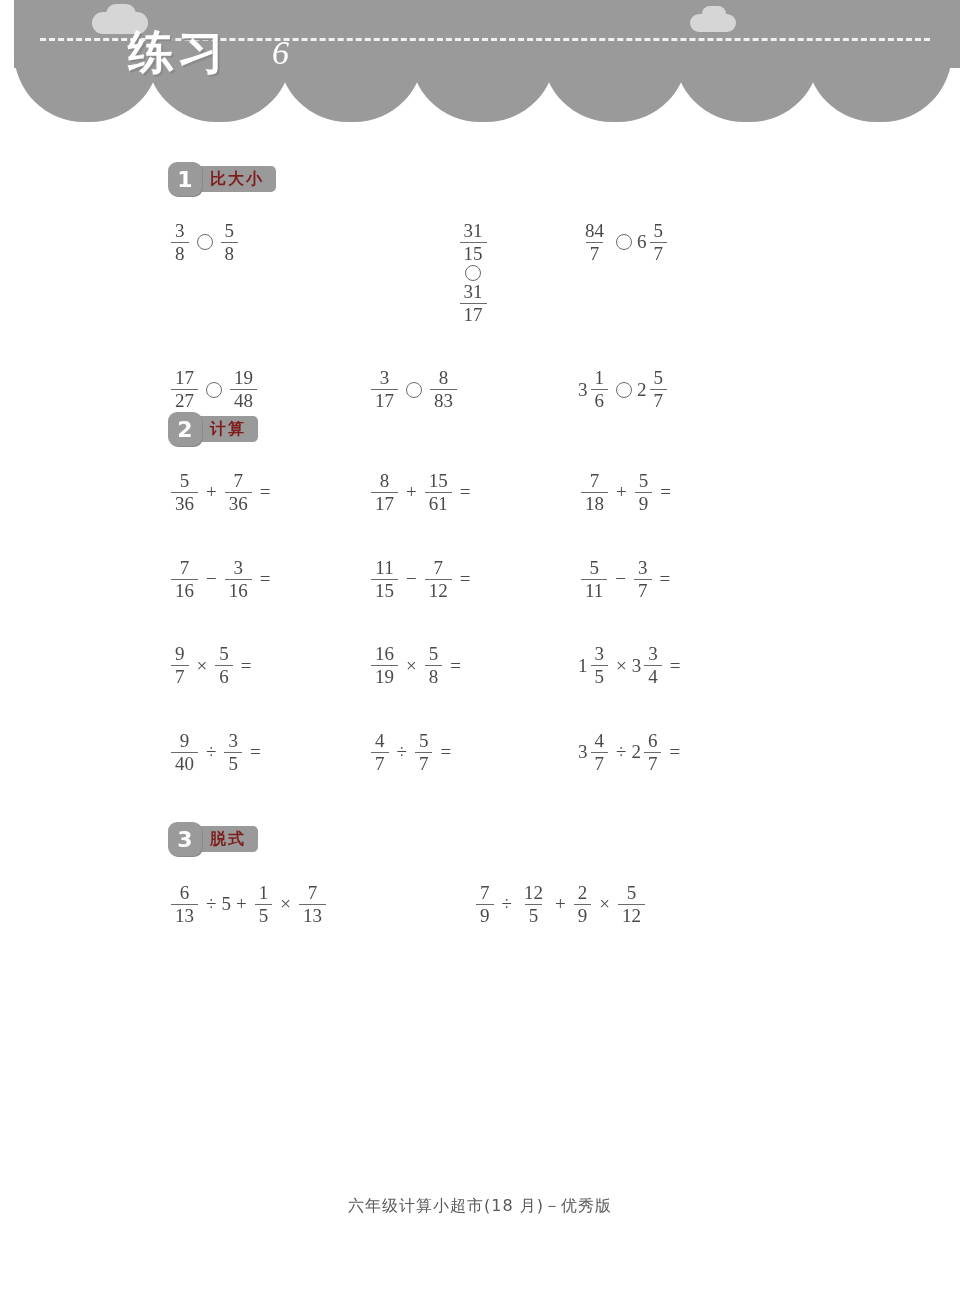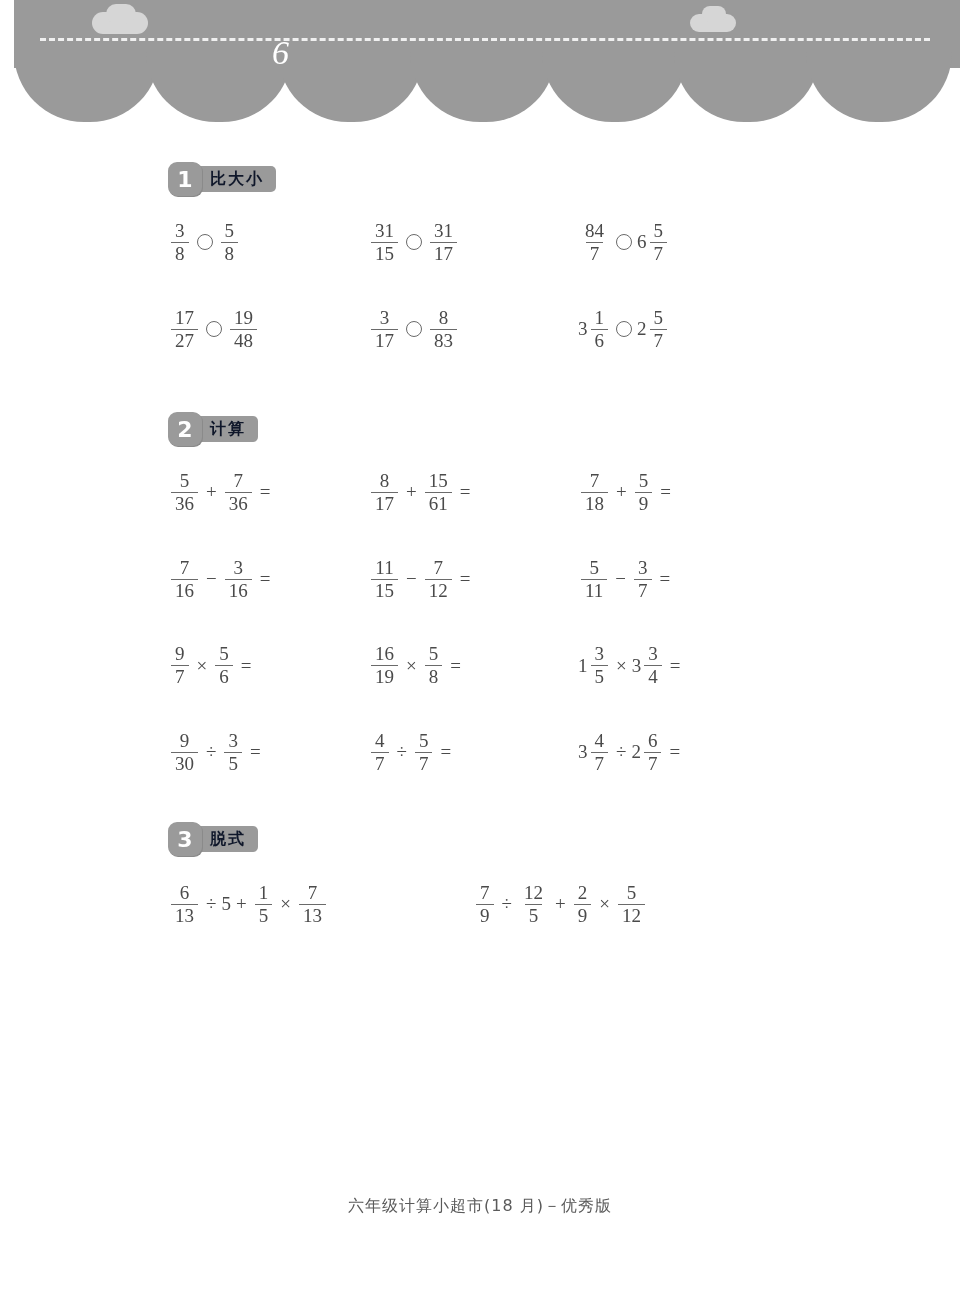--- a/index.html
+++ b/index.html
@@ -104,21 +104,21 @@
     box-shadow: 1px 1px 0 #8a8a8a;
     position: relative;
     z-index: 2;
   }
   .sec-label {
     margin-left: -6px;
     height: 26px;
     padding: 0 12px 0 14px;
     background: #9a9a9a;
     border-radius: 5px;
-    color: #0f172a;
+    color: #7f1d1d;
     font-family: "DejaVu Sans", sans-serif;
     font-size: 16px;
     font-weight: bold;
     letter-spacing: 2px;
     display: flex;
     align-items: center;
   }
 
   
   .rows { margin-top: 24px; }
@@ -179,20 +179,21 @@
     <div class="scallop" style="left:396px;"></div>
     <div class="scallop" style="left:528px;"></div>
     <div class="scallop" style="left:660px;"></div>
     <div class="scallop" style="left:792px;"></div>
   </div>
   <div class="cloud" style="left:92px; top:12px; width:56px; height:22px;"></div>
   <div class="cloud" style="left:106px; top:4px; width:30px; height:20px;"></div>
   <div class="cloud" style="left:690px; top:14px; width:46px; height:18px;"></div>
   <div class="cloud" style="left:702px; top:6px; width:24px; height:16px;"></div>
   <div class="dash-line"></div>
+  <div class="title-cn">练习</div>
   <div class="title-num">6</div>
 </div>
 
 <div class="section" style="top:162px;">
   <div class="sec-head">
     <div class="sec-num">1</div>
     <div class="sec-label">比大小</div>
   </div>
   <div class="rows">
     <div class="row" style="margin-top:18px;">
@@ -200,21 +201,21 @@
         <span class="frac">
             <span class="num">3</span>
             <span class="den">8</span>
           </span>
         <span class="circ"></span>
         <span class="frac">
             <span class="num">5</span>
             <span class="den">8</span>
           </span>
       </div>
-      <div class="cell" style="width:210px;">
+      <div class="cell" style="width:210px;flex-direction:column;">
         <span class="frac">
             <span class="num">31</span>
             <span class="den">15</span>
           </span>
         <span class="circ"></span>
         <span class="frac">
             <span class="num">31</span>
             <span class="den">17</span>
           </span>
       </div>
@@ -394,21 +395,21 @@
             <span class="den">4</span>
           </span>
         <span class="op">=</span>
       </div>
     </div>
 
     <div class="row" style="margin-top:42px;">
       <div class="cell" style="width:200px;">
         <span class="frac">
             <span class="num">9</span>
-            <span class="den">30</span>
+            <span class="den">40</span>
           </span>
         <span class="op">÷</span>
         <span class="frac">
             <span class="num">3</span>
             <span class="den">5</span>
           </span>
         <span class="op">=</span>
       </div>
       <div class="cell" style="width:210px;">
         <span class="frac">

